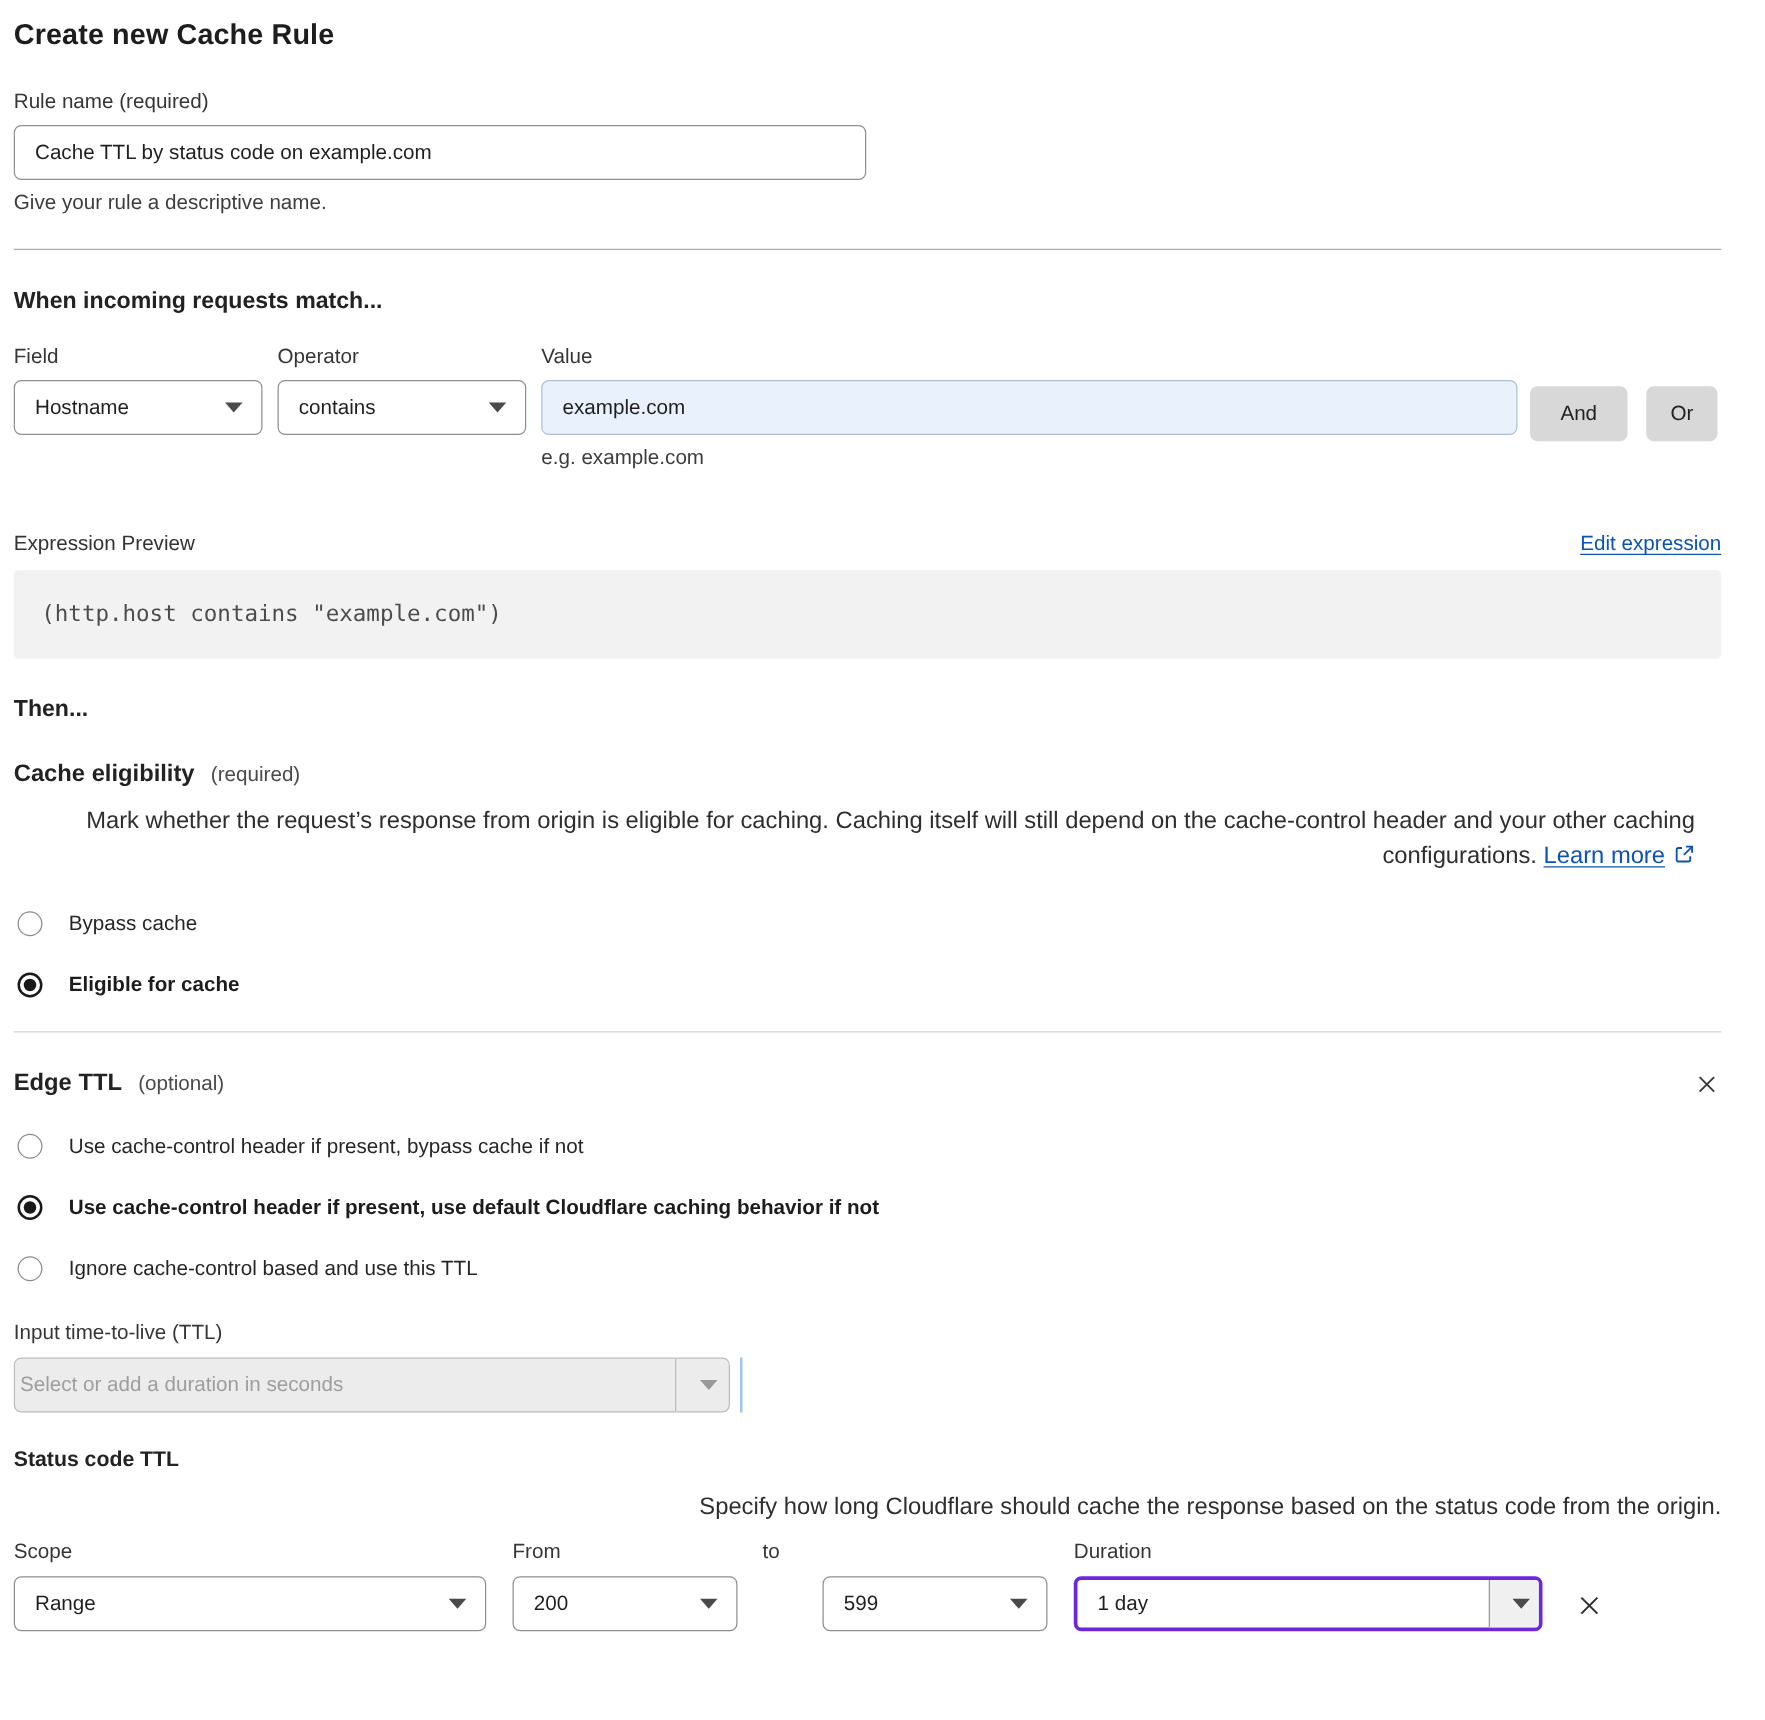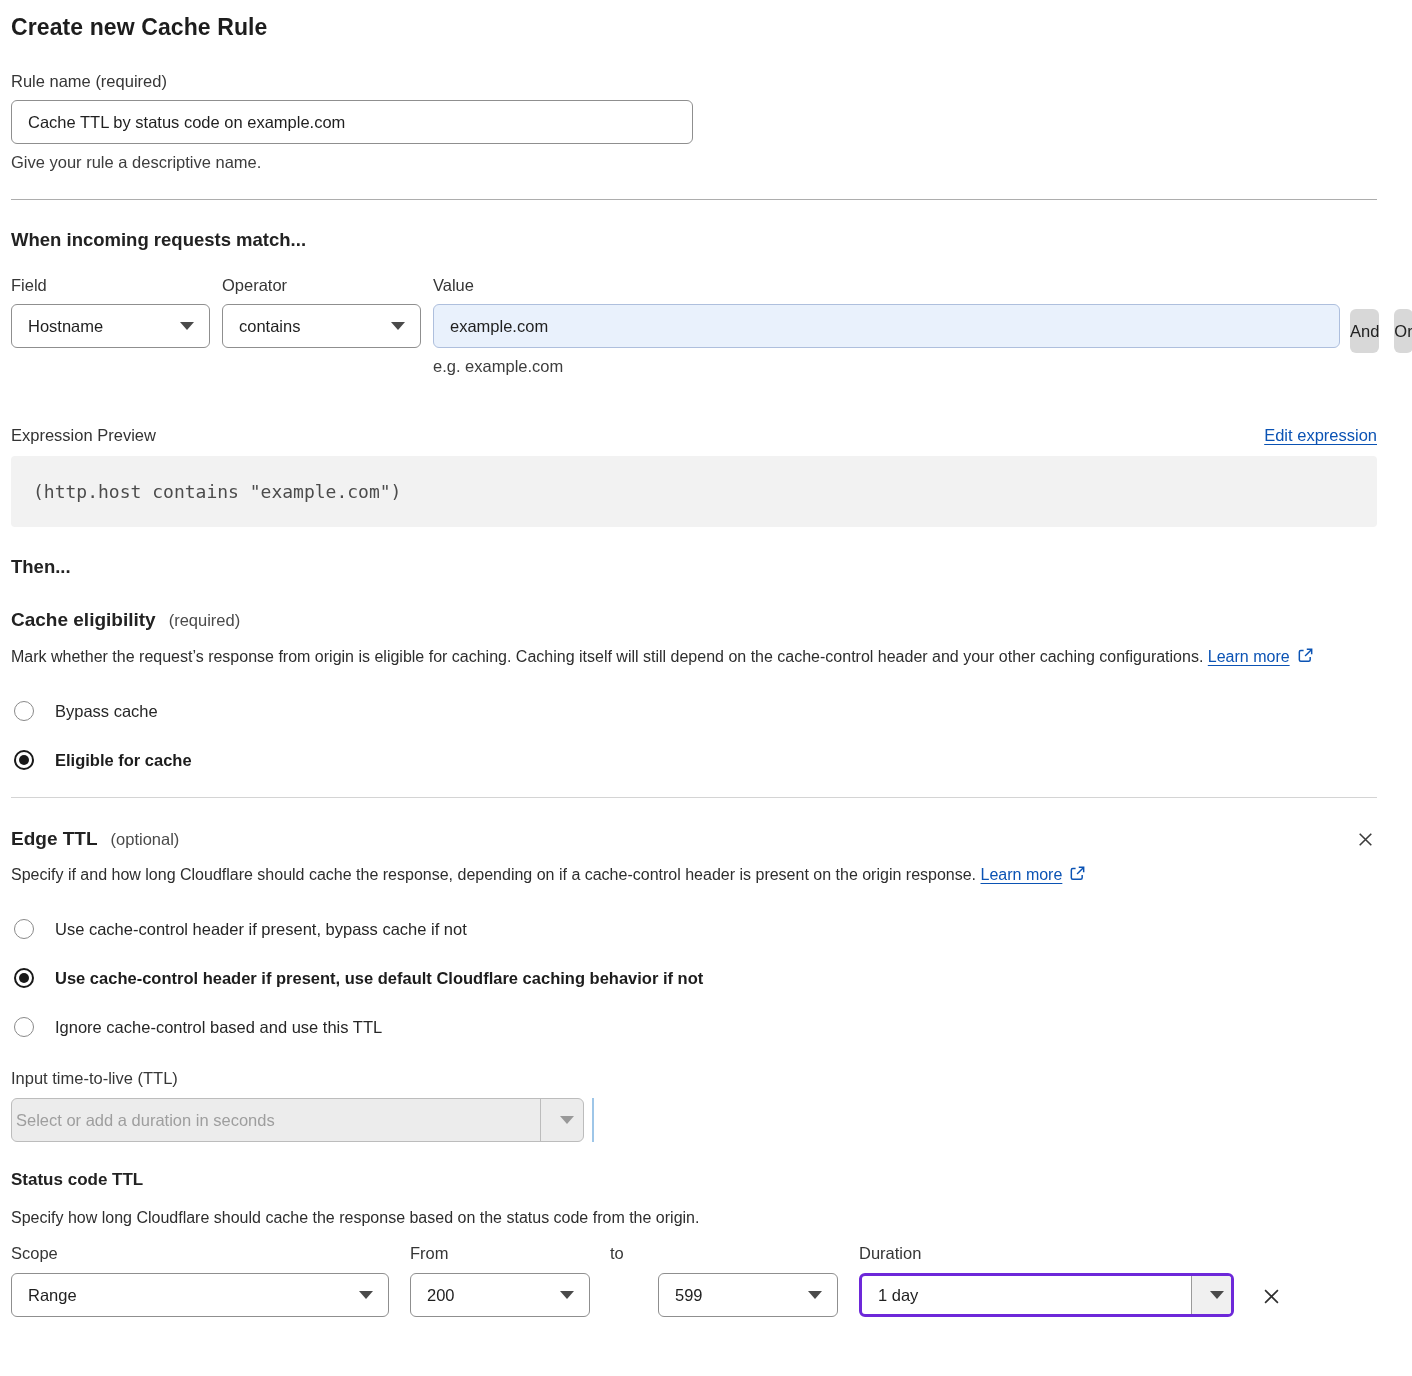--- a/index.html
+++ b/index.html
@@ -60,21 +60,21 @@
     border-right: 7px solid transparent;
     border-top: 8px solid #4a4a4a;
     flex: none;
     margin-left: 10px;
   }
   .chev.muted { border-top-color: #999; }
   .w-field { width: 199px; }
   .w-operator { width: 199px; margin-left: 12px; }
   .w-value { width: 781px; margin-left: 12px; }
   .value-input {
-    width: 907px;
+    width: 781px;
     background: #e9f1fc;
     border-color: #aebfdd;
   }
   .gray-btn {
     height: 44px;
     border: none;
     border-radius: 6px;
     background: #d8d8d8;
     font-family: "Liberation Sans", sans-serif;
     font-size: 16.5px;
@@ -104,24 +104,25 @@
     font-size: 18px;
     color: #4c4c4c;
   }
 
   
   h2.then-heading { font-size: 18.5px; font-weight: 700; margin-top: 29px; color: #222; }
   .sec-head { display: flex; align-items: baseline; }
   .sec-head h3 { font-size: 19px; font-weight: 700; color: #222; }
   .sec-badge { font-size: 16.5px; color: #4a4a4a; margin-left: 13px; }
   .desc {
-    font-size: 16px;
+    font-size: 19px;
     color: #2e2e2e;
     line-height: 28px;
     margin-top: 12px;
+    text-align: right;
   }
   .learn-wrap { white-space: nowrap; }
   .ext-icon { display: inline-block; vertical-align: -2px; margin-left: 7px; }
 
   
   .radio-group { margin-top: 28px; }
   .radio-row { display: flex; align-items: center; cursor: pointer; margin-bottom: 29px; }
   .radio-row:last-child { margin-bottom: 0; }
   .radio {
     flex: none;
@@ -292,30 +293,20 @@
       <div class="sec-head">
         <h3>Edge TTL</h3>
         <span class="sec-badge">(optional)</span>
       </div>
       <button class="icon-btn">
         <span><svg width="19" height="19" viewBox="0 0 18 18" fill="none">
               <path d="M3.5 3.5l11 11M14.5 3.5l-11 11" stroke="#3c3c3c" stroke-width="1.5"></path>
             </svg></span>
       </button>
     </div>
-    <p class="desc" style="max-width:1105px; margin-top:10px">
-      <span>Specify if and how long Cloudflare should cache the response, depending on if a cache-control header is present on the origin response.</span>
-      <span class="learn-wrap">
-        <a class="link">Learn more</a><span class="ext-icon"><svg width="17" height="17" viewBox="0 0 16 16" fill="none">
-              <path d="M6.2 3.2H3.6c-.8 0-1.4.6-1.4 1.4v7.4c0 .8.6 1.4 1.4 1.4H11c.8 0 1.4-.6 1.4-1.4V9.4" stroke="#0b53b4" stroke-width="1.4"></path>
-              <path d="M9.2 2.2h4.6v4.6" stroke="#0b53b4" stroke-width="1.4"></path>
-              <path d="M13.5 2.5 7.6 8.4" stroke="#0b53b4" stroke-width="1.4"></path>
-            </svg></span>
-      </span>
-    </p>
     <div class="radio-group">
       <div class="radio-row">
         <span class="radio"></span>
         <span class="radio-label">Use cache-control header if present, bypass cache if not</span>
       </div>
       <div class="radio-row">
         <span class="radio selected"></span>
         <span class="radio-label bold">Use cache-control header if present, use default Cloudflare caching behavior if not</span>
       </div>
       <div class="radio-row">

